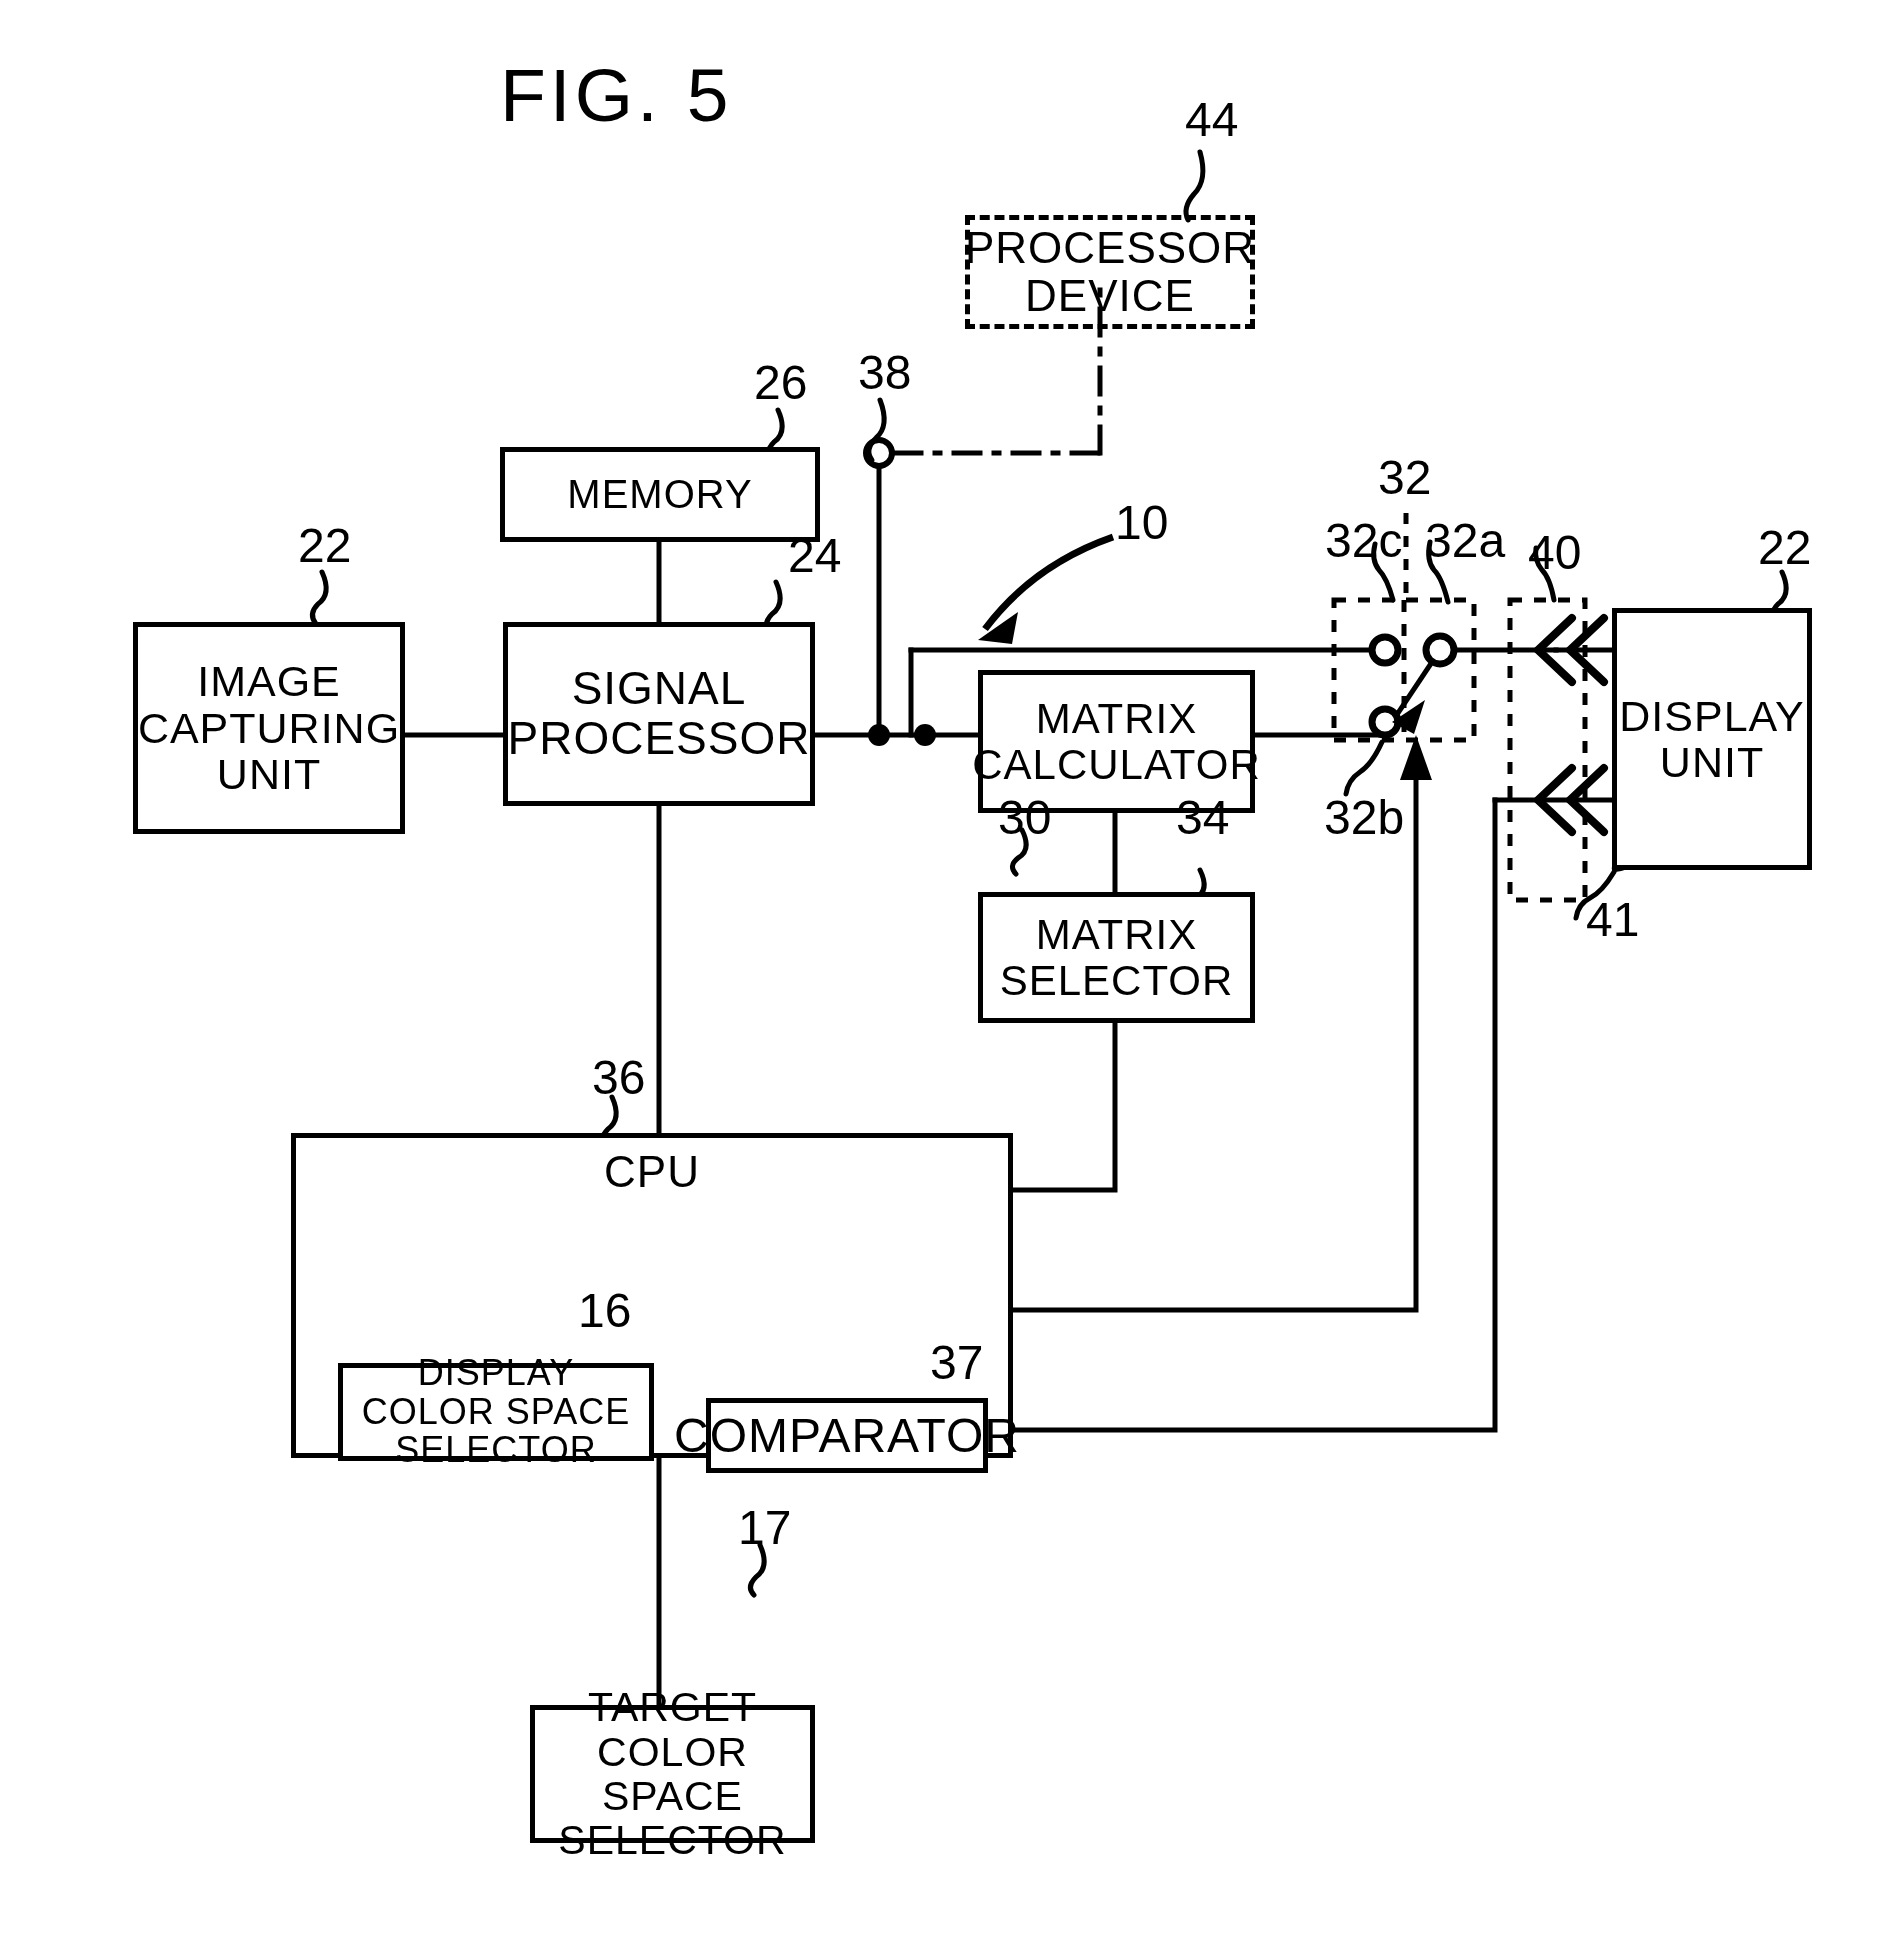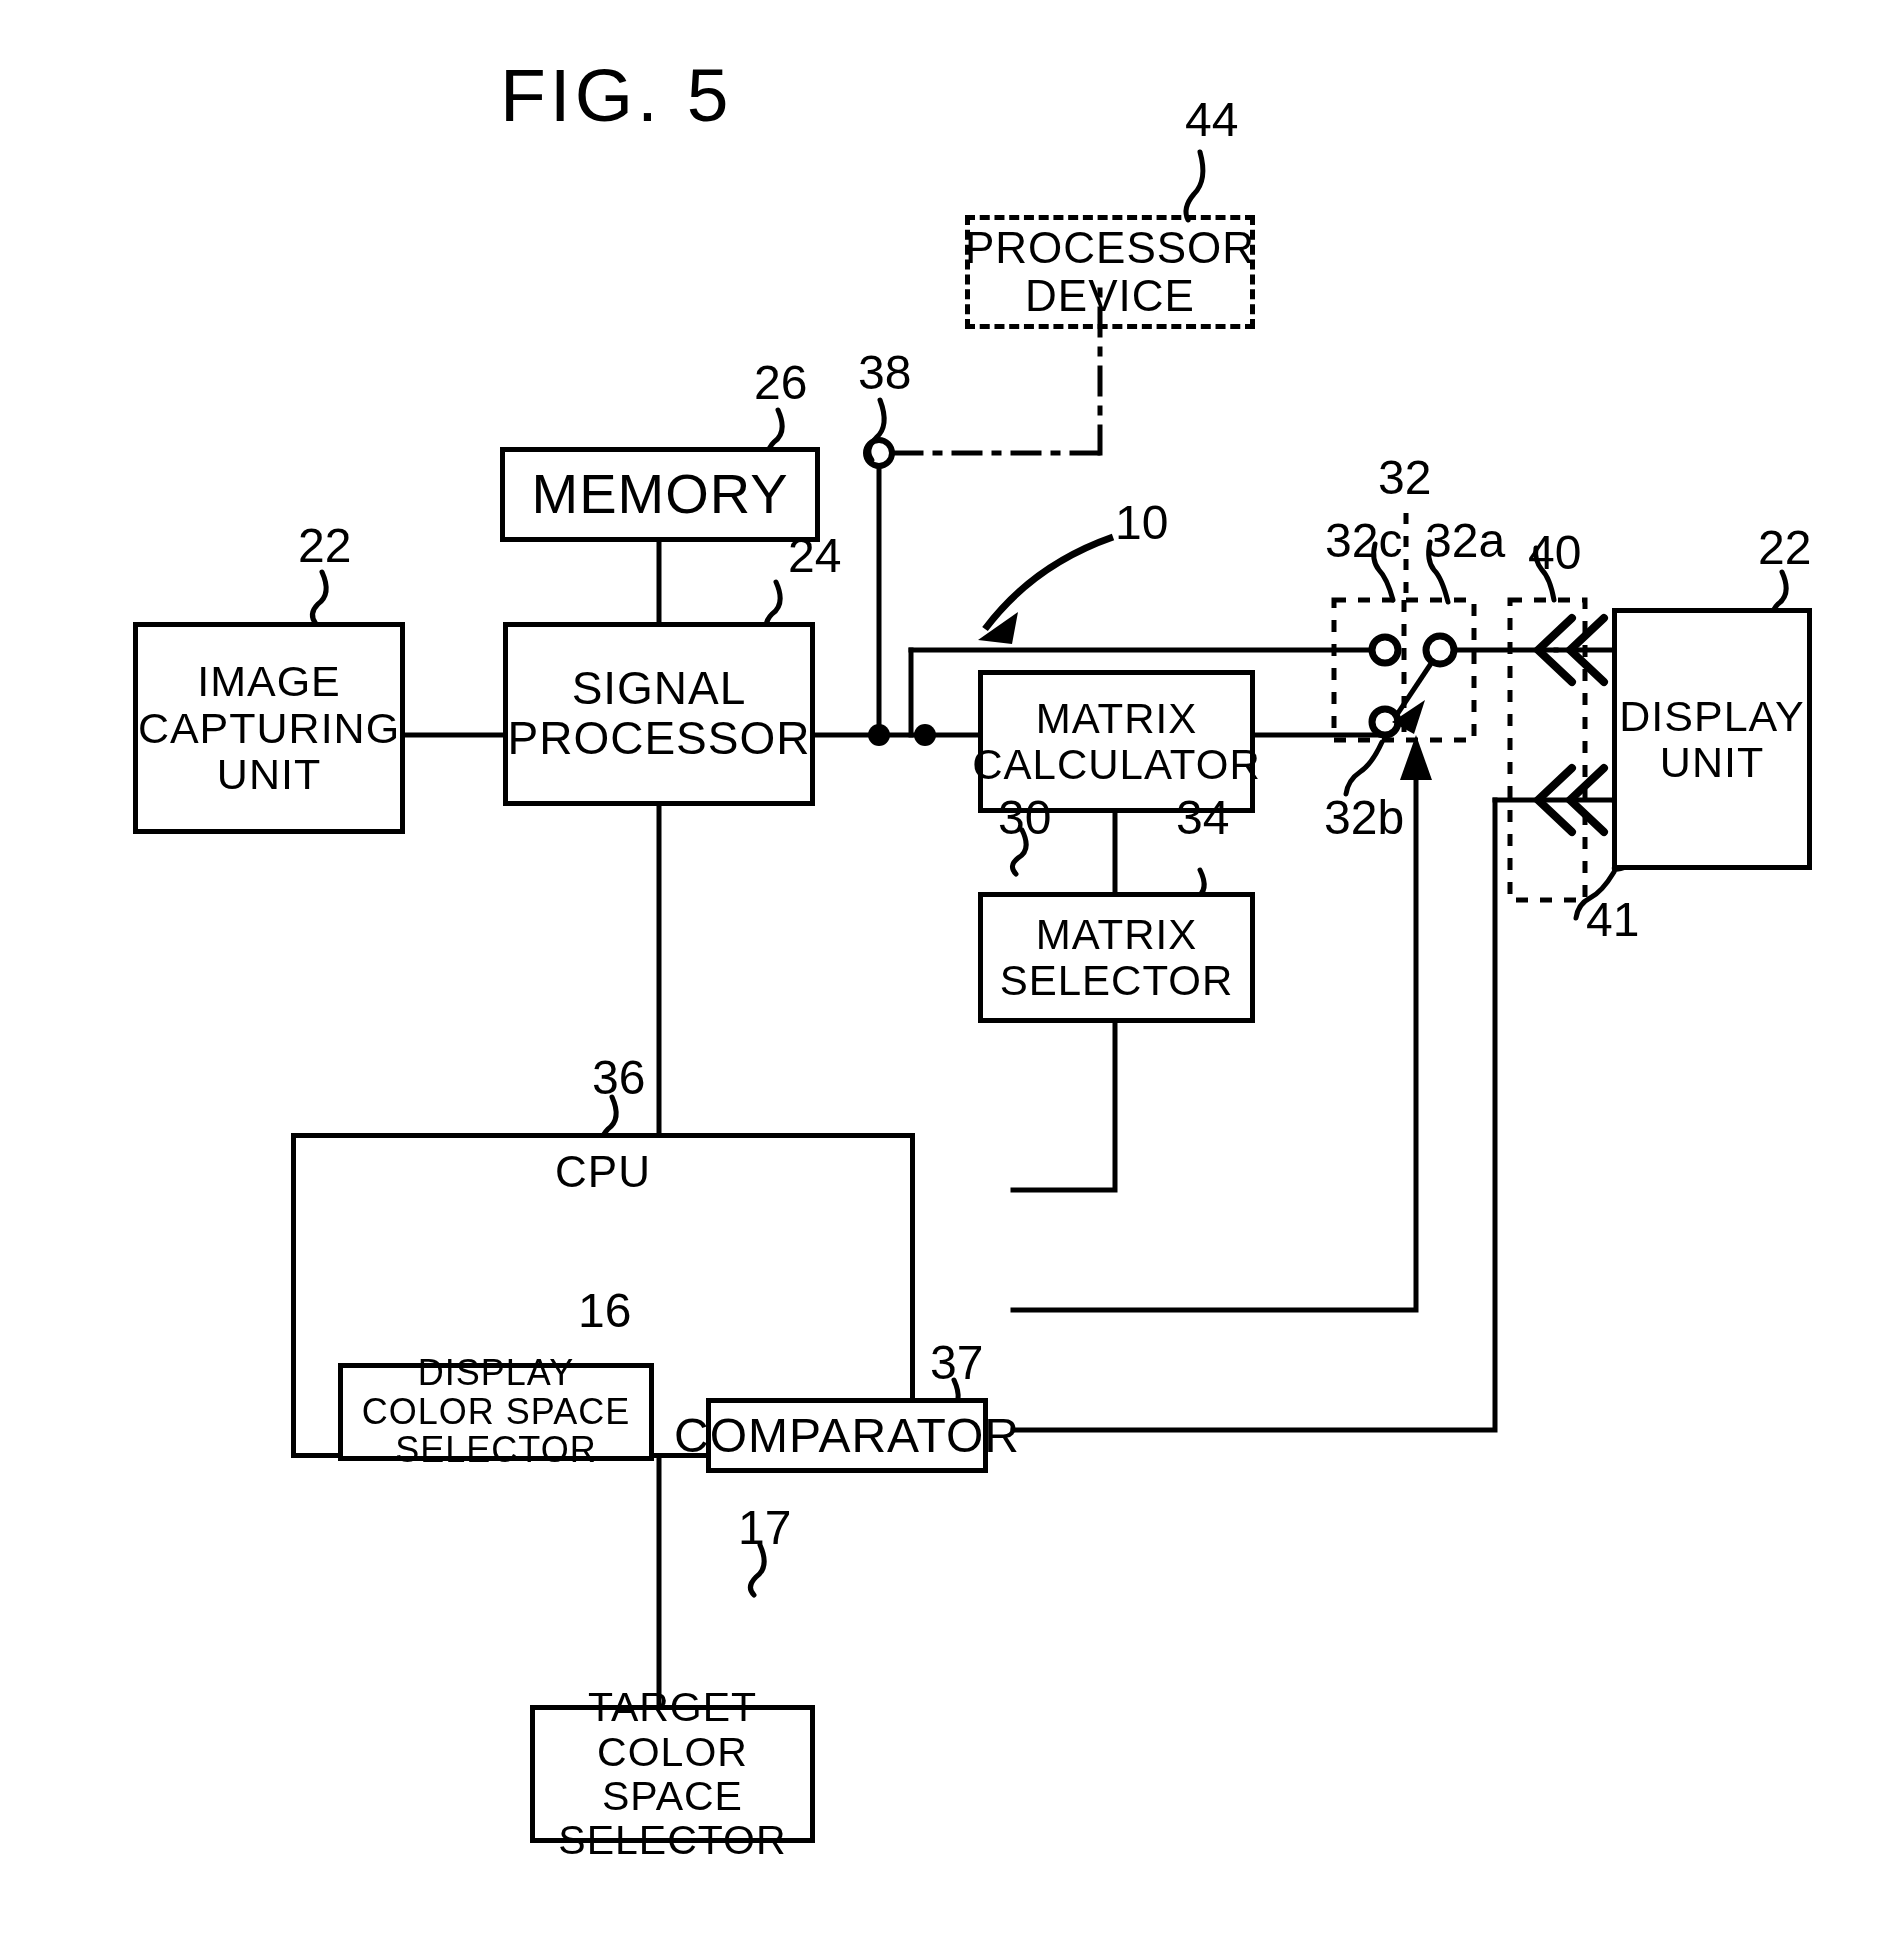--- a/index.html
+++ b/index.html
@@ -171,21 +171,21 @@
     <line x1="1406" y1="513" x2="1406" y2="600" stroke="#000" stroke-width="5" stroke-dasharray="11 12" fill="none"></line>
   </svg>
 
   <div class="fig-title">FIG. 5</div>
 
   <div class="box dashdot" style="left:965px; top:215px; width:290px; height:114px; font-size:44px;">
     <span class="ln">PROCESSOR</span>
     <span class="ln">DEVICE</span>
   </div>
 
-  <div class="box" style="left:500px; top:447px; width:320px; height:95px; font-size:56px;">
+  <div class="box" style="left:500px; top:447px; width:320px; height:95px; font-size:40px;">
     <span class="ln">MEMORY</span>
   </div>
 
   <div class="box" style="left:133px; top:622px; width:272px; height:212px; font-size:43px;">
     <span class="ln">IMAGE</span>
     <span class="ln">CAPTURING</span>
     <span class="ln">UNIT</span>
   </div>
 
   <div class="box" style="left:503px; top:622px; width:312px; height:184px; font-size:46px;">
@@ -201,21 +201,21 @@
   <div class="box" style="left:978px; top:892px; width:277px; height:131px; font-size:42px;">
     <span class="ln">MATRIX</span>
     <span class="ln">SELECTOR</span>
   </div>
 
   <div class="box" style="left:1612px; top:608px; width:200px; height:262px; font-size:43px;">
     <span class="ln">DISPLAY</span>
     <span class="ln">UNIT</span>
   </div>
 
-  <div class="box" style="left:291px; top:1133px; width:624px; height:325px; justify-content:flex-start; align-items:center; padding-top:10px;">
+  <div class="box" style="left:291px; top:1133px; width:722px; height:325px; justify-content:flex-start; align-items:center; padding-top:10px;">
     <span class="cpu-label" style="position:static; font-size:44px;">CPU</span>
   </div>
 
   <div class="box" style="left:338px; top:1363px; width:316px; height:-1px; height:98px; font-size:36px; border-width:5px;">
     <span class="ln">DISPLAY</span>
     <span class="ln">COLOR SPACE</span>
     <span class="ln">SELECTOR</span>
   </div>
 
   <div class="box" style="left:706px; top:1398px; width:282px; height:75px; font-size:48px; border-width:5px;">

